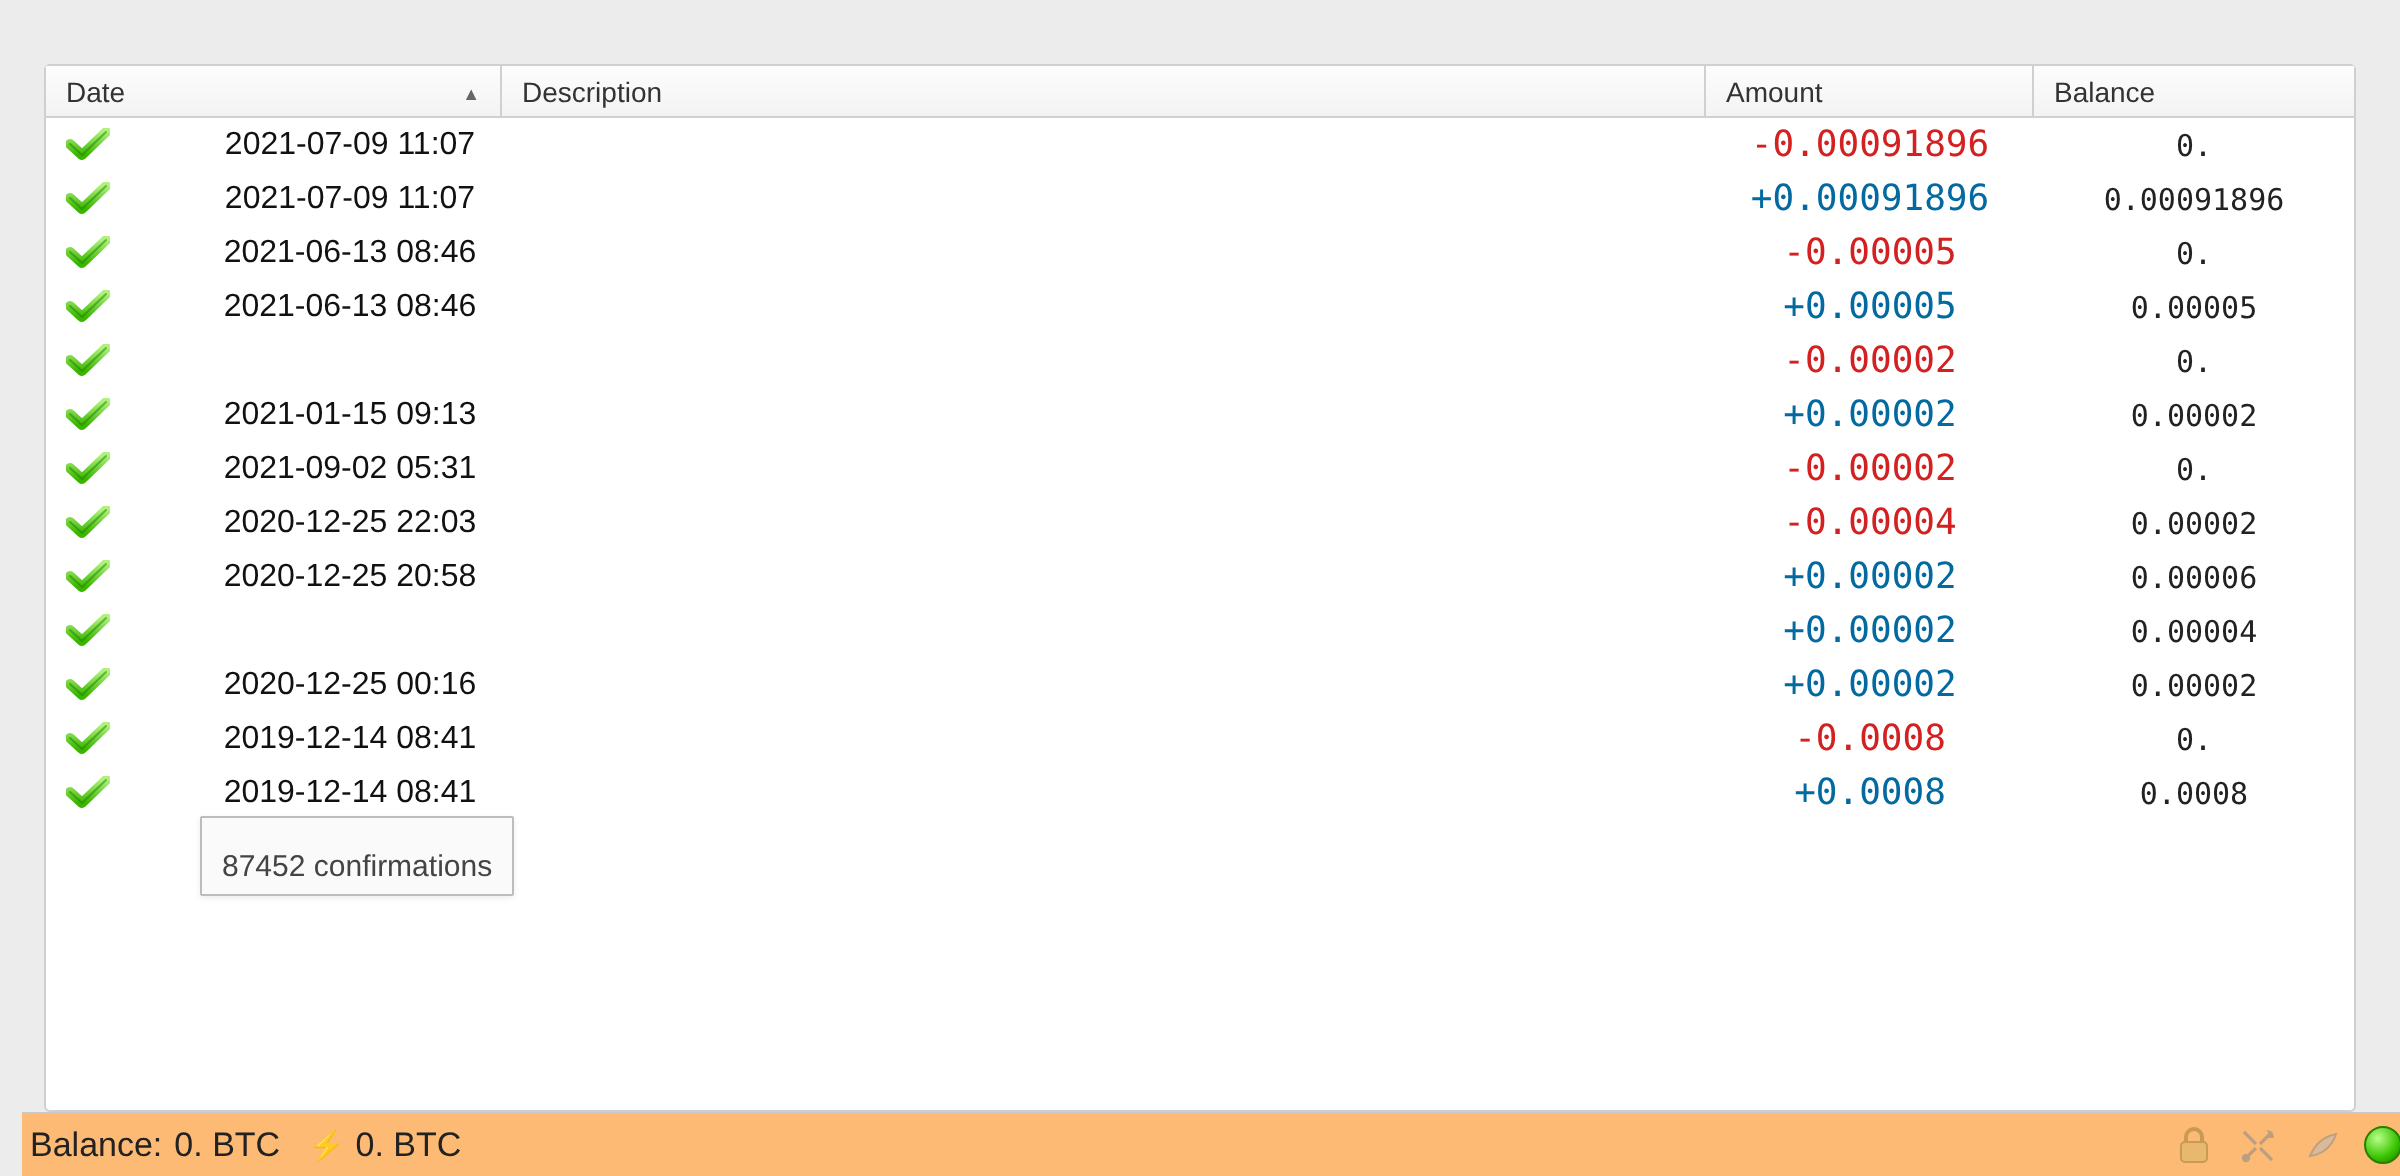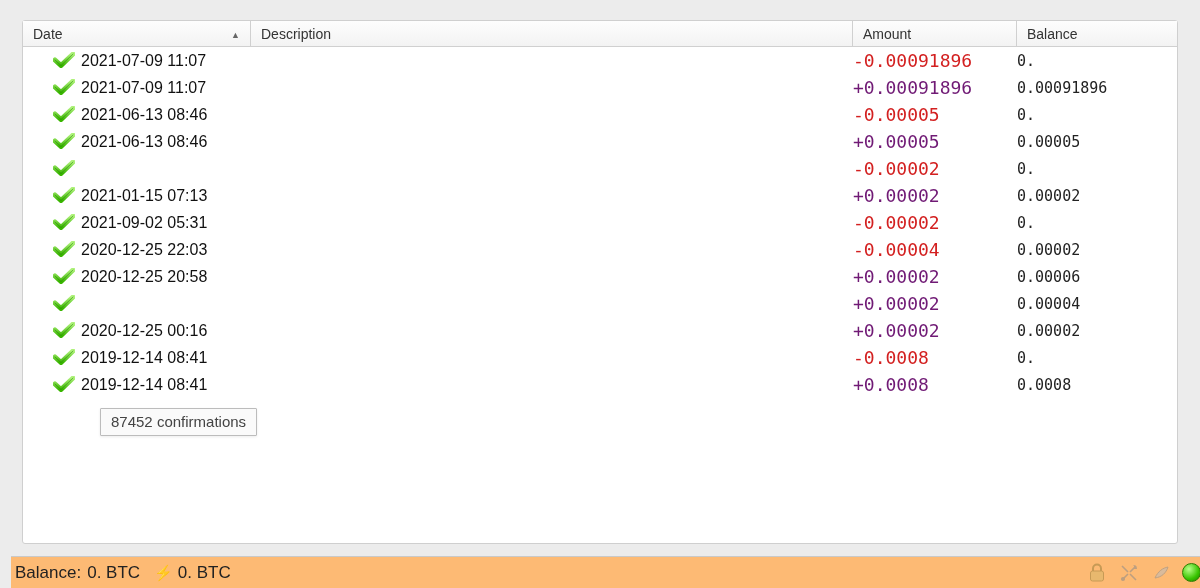--- a/index.html
+++ b/index.html
@@ -7,26 +7,27 @@
     margin: 0; padding: 0;
     width: 1200px; height: 588px;
     font-family: -apple-system, "Helvetica Neue", Arial, sans-serif;
     font-size: 15px;
     color: #222;
     background: #ececec;
     overflow: hidden;
   }
   .panel {
     position: absolute;
-    left: 22px; top: 20px;
+    left: 22px; top: 32px;
     width: 1156px; height: 524px;
     background: #fff;
     border: 1px solid #cfcfcf;
     border-radius: 3px;
     box-shadow: 0 0 0 rgba(0,0,0,0);
+    text-align: center;
   }
   .header {
     display: flex;
     height: 26px;
     border-bottom: 1px solid #d0d0d0;
     background: linear-gradient(#fdfdfd,#f3f3f3);
     font-size: 14px;
     color: #333;
     user-select: none;
   }
@@ -49,51 +50,50 @@
   }
 
   .rows {
     position: relative;
   }
   .row {
     display: flex;
     align-items: center;
     height: 27px;
     padding-left: 38px;
-    margin-left: 20px;
   }
   .row .check {
     position: absolute;
     width: 20px; height: 16px;
   }
   
   .check-wrap {
     position: relative;
     width: 0; height: 0;
   }
   .check-wrap .check {
     left: -28px; top: -9px;
   }
   .col-date   { width: 228px; font-size: 16px; font-weight: 500; color: #111; }
   .col-desc   { flex: 1; }
   .col-amount { width: 164px; font-family: "Menlo","Consolas",monospace; font-size: 18px; }
   .col-balance{ width: 160px; font-family: "Menlo","Consolas",monospace; font-size: 15px; }
   .neg { color: #d32020; }
-  .pos { color: #701a75; }
+  .pos { color: #0369a1; }
 
   
   .chk svg { display:block; }
 
   
   .tooltip {
     position: absolute;
     left: 100px; top: 408px;
     background: #fafafa;
     border: 1px solid #bcbcbc;
-    padding: 4px 10px 5px;
+    padding: 16px 10px 5px;
     font-size: 15px;
     color: #444;
     border-radius: 1px;
     box-shadow: 0 1px 3px rgba(0,0,0,0.08);
     white-space: nowrap;
   }
 
   
   .statusbar {
     position: absolute;
@@ -250,21 +250,21 @@
                 <linearGradient id="g1" x1="0" y1="0" x2="0" y2="1">
                   <stop offset="0" stop-color="#aef27a"></stop>
                   <stop offset="1" stop-color="#39b500"></stop>
                 </linearGradient>
               </defs>
               <path d="M2 8 L8 13.5 L20 2" fill="none" stroke="url(#g1)" stroke-width="5" stroke-linecap="round" stroke-linejoin="round"></path>
               <path d="M2 8 L8 13.5 L20 2" fill="none" stroke="#1d7c00" stroke-width="1" stroke-linecap="round" stroke-linejoin="round" opacity="0.5"></path>
             </svg>
           </span>
         </span>
-        <span class="col-date">2021-01-15 07:13</span>
+        <span class="col-date">2021-01-15 09:13</span>
         <span class="col-desc"></span>
         <span class="col-amount pos">+0.00002</span>
         <span class="col-balance">0.00002</span>
       </div>
       <div class="row">
         <span class="check-wrap">
           <span class="chk check">
             <svg width="22" height="16" viewBox="0 0 22 16">
               <defs>
                 <linearGradient id="g1" x1="0" y1="0" x2="0" y2="1">

